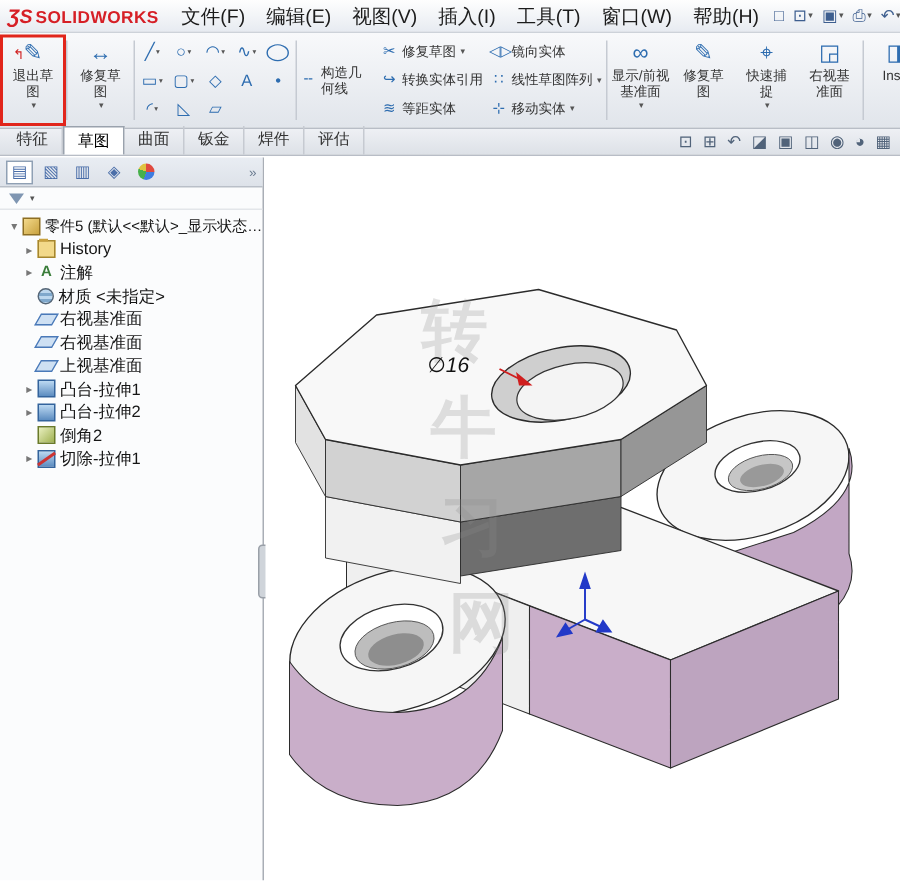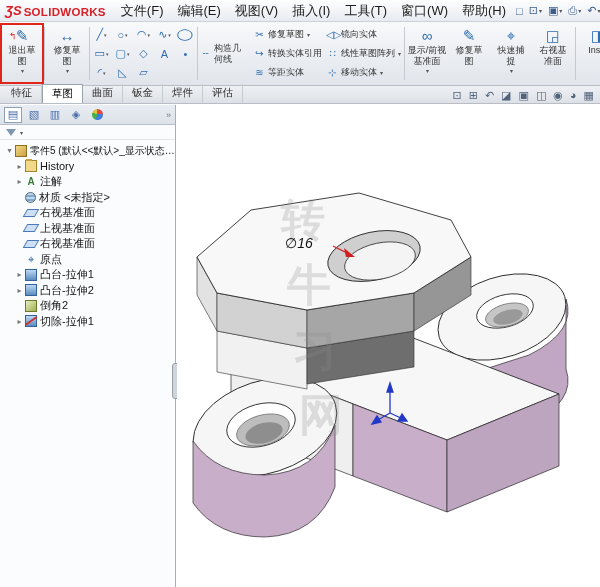--- a/index.html
+++ b/index.html
@@ -314,31 +314,26 @@
         <span class="tlabel">材质 &lt;未指定&gt;</span>
       </div>
       <div class="trow child">
         <span class="exp"></span>
         <span class="tico ti-plane"></span>
         <span class="tlabel">右视基准面</span>
       </div>
       <div class="trow child">
         <span class="exp"></span>
         <span class="tico ti-plane"></span>
-        <span class="tlabel">上视基准面</span>
+        <span class="tlabel">右视基准面</span>
       </div>
       <div class="trow child">
         <span class="exp"></span>
         <span class="tico ti-plane"></span>
-        <span class="tlabel">右视基准面</span>
-      </div>
-      <div class="trow child">
-        <span class="exp"></span>
-        <span class="tico ti-origin"></span>
-        <span class="tlabel">原点</span>
+        <span class="tlabel">上视基准面</span>
       </div>
       <div class="trow child">
         <span class="exp">▸</span>
         <span class="tico ti-boss"></span>
         <span class="tlabel">凸台-拉伸1</span>
       </div>
       <div class="trow child">
         <span class="exp">▸</span>
         <span class="tico ti-boss"></span>
         <span class="tlabel">凸台-拉伸2</span>

